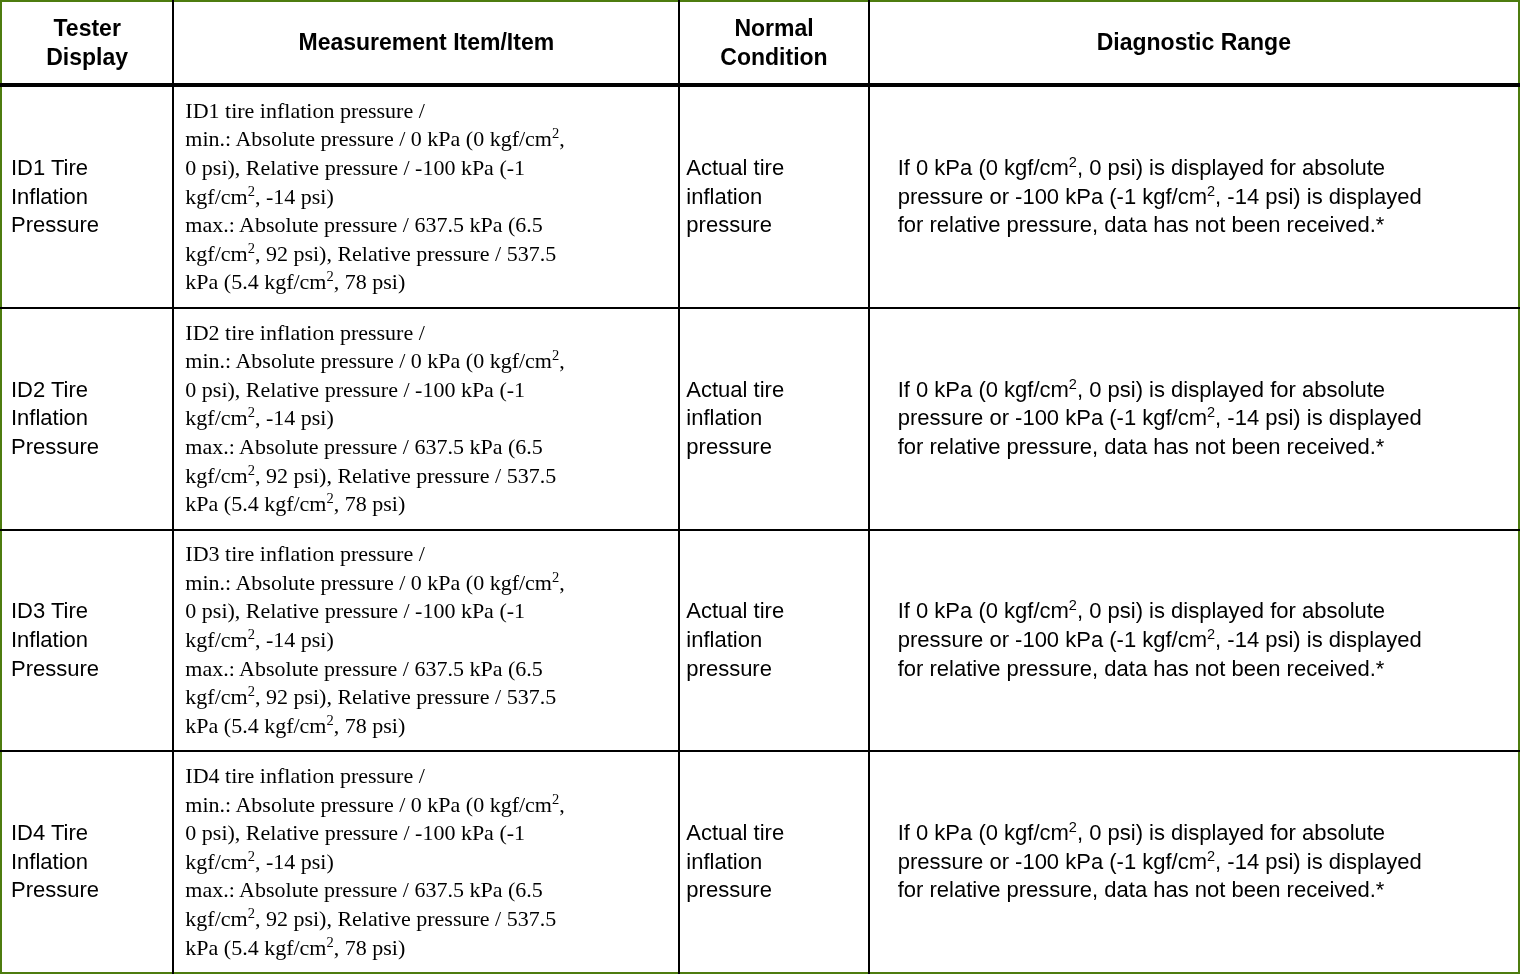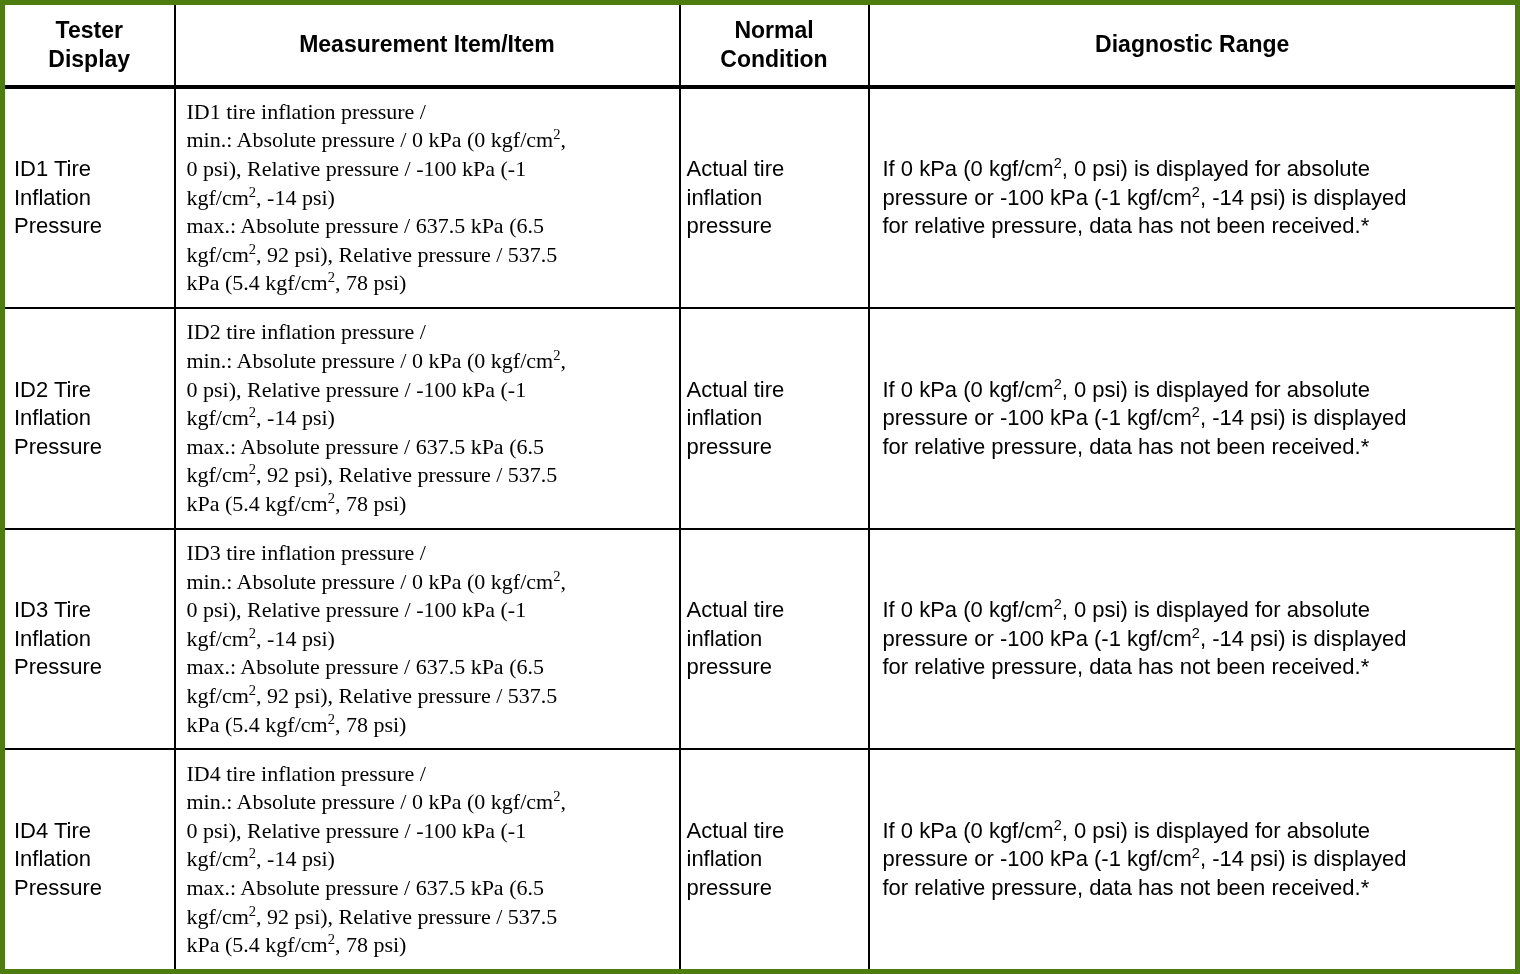--- a/index.html
+++ b/index.html
@@ -14,21 +14,21 @@
     color: #000000;
     overflow: hidden;
   }
 
   .spec-table {
     width: 1520px;
     height: 974px;
     box-sizing: border-box;
     border-collapse: collapse;
     table-layout: fixed;
-    border: 5px solid #4d7c0f;
+    border: 2px solid #4d7c0f;
   }
 
   .spec-table col.c-display   { width: 172px; }
   .spec-table col.c-measure   { width: 505px; }
   .spec-table col.c-normal    { width: 189px; }
   .spec-table col.c-note      { width: 649px; }
 
   
   thead th {
     border-right: 2px solid #000000;
@@ -67,21 +67,21 @@
     font-family: Liberation Serif, serif;
   }
   td.cell-normal {
     text-align: left;
     vertical-align: middle;
     padding-left: 6px;
   }
   td.cell-note {
     text-align: left;
     vertical-align: middle;
-    padding-left: 13px;
+    padding-left: 28px;
     padding-right: 18px;
   }
 
   .ln { display: block; white-space: nowrap; }
 
   sup {
     font-size: 0.66em;
     vertical-align: super;
     line-height: 0;
   }

